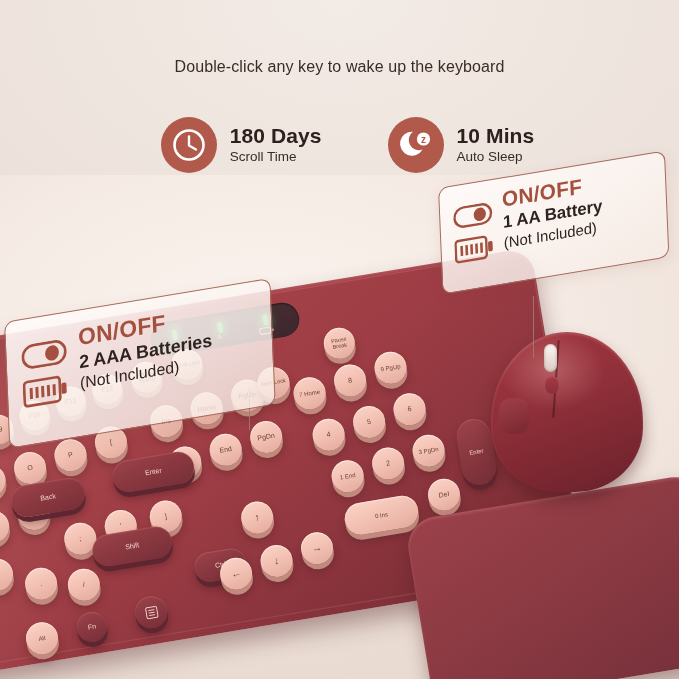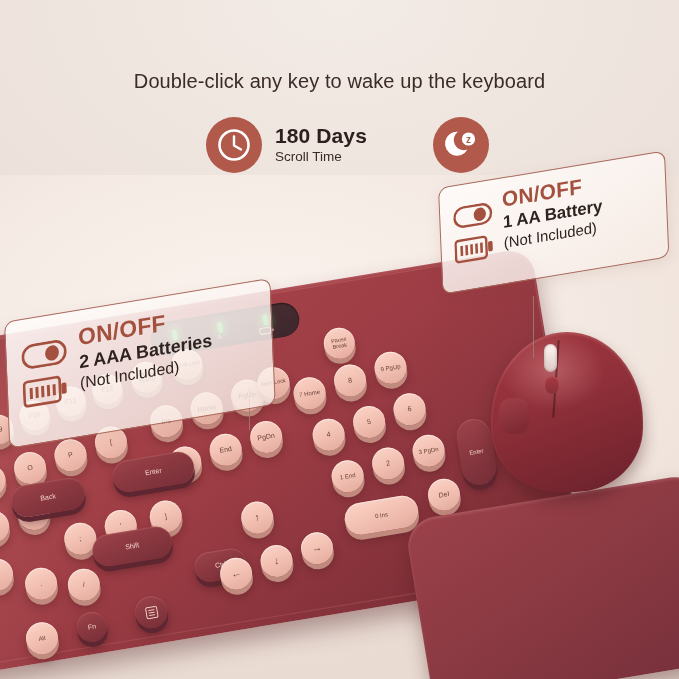--- a/index.html
+++ b/index.html
@@ -23,22 +23,22 @@
     background:radial-gradient(60% 55% at 45% 55%, rgba(120,70,60,.13) 0%, rgba(120,70,60,0) 70%);
     filter:blur(10px);}
 
   
   .headline{
     position:absolute;left:0;right:0;top:34px;text-align:center;
     font-size:25.5px;font-weight:bold;letter-spacing:.2px;
     color:#312220;white-space:nowrap;
   }
   .subhead{
-    position:absolute;left:0;right:0;top:70px;text-align:center;
-    font-size:20px;color:#3b2c28;font-weight:400;letter-spacing:.1px;
+    position:absolute;left:0;right:0;top:58px;text-align:center;
+    font-size:16px;color:#3b2c28;font-weight:400;letter-spacing:.1px;
   }
 
   
   .badges{position:absolute;left:16px;right:0;top:112px;height:66px;
     display:flex;justify-content:center;gap:66px;}
   .badge{display:flex;align-items:center;gap:13px;}
   .badge-ico{width:56px;height:56px;border-radius:50%;
     display:flex;align-items:center;justify-content:center;flex:0 0 auto;
     background:#b1594a;}
   .badge-txt{line-height:1.06;}
@@ -165,20 +165,24 @@
 
     <div class="badge">
       <div class="badge-ico">
         <svg width="40" height="40" viewBox="0 0 40 40">
           <path d="M26.5 24.5a12 12 0 1 1-9.6-17.8 10.2 10.2 0 0 0 9.6 17.8z" fill="#ffffff"></path>
           <circle cx="27.5" cy="14" r="8.2" fill="#b1594a"></circle>
           <circle cx="27.5" cy="14" r="6.6" fill="#ffffff"></circle>
           <text x="27.5" y="18.2" text-anchor="middle" font-family="Liberation Sans, sans-serif" font-size="10" font-weight="bold" fill="#b1594a">z</text>
         </svg>
       </div>
+      <div class="badge-txt">
+        <div class="badge-big">10 Mins</div>
+        <div class="badge-sml">Auto Sleep</div>
+      </div>
     </div>
 
   </div>
 
   <div id="keyboard">
     <div class="kb-body"></div>
     <div class="kb-bevel"></div>
 
     <div class="led-strip">
       <div class="led" style="left:22px"></div>

